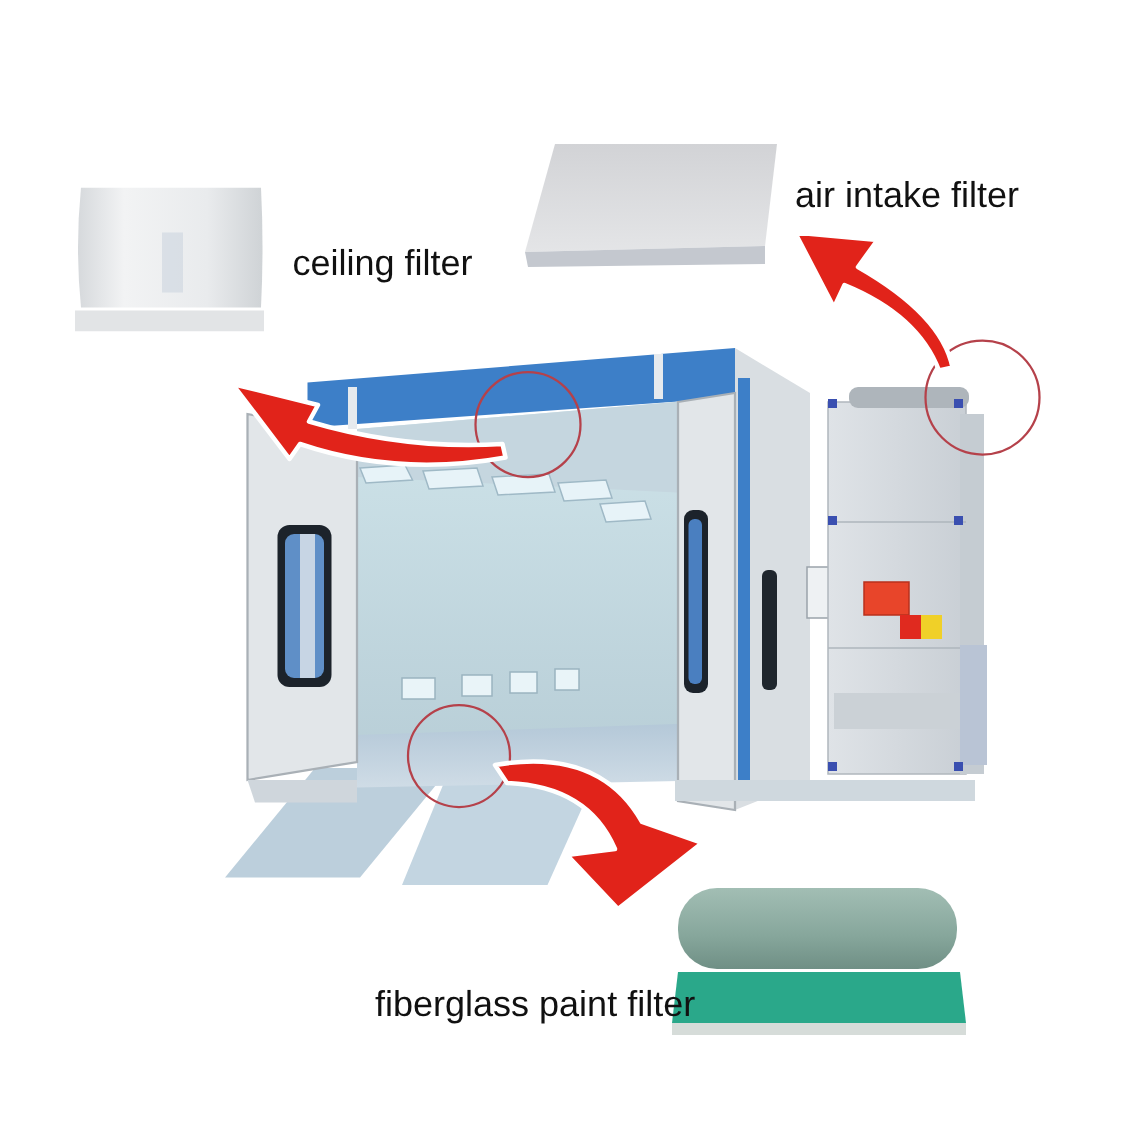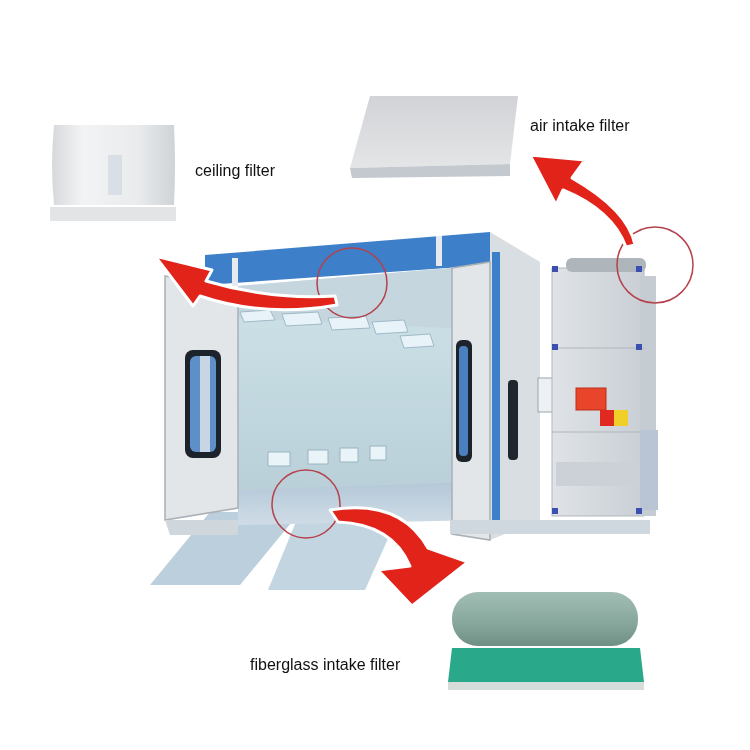--- a/index.html
+++ b/index.html
@@ -1,19 +1,19 @@
 <!DOCTYPE html>
 <html><head>
 <meta charset="utf-8">
 <style>
   html, body { margin: 0; padding: 0; background: #ffffff; }
   body { width: 750px; height: 750px; position: relative; overflow: hidden;
          font-family: "Liberation Sans", sans-serif; }
   .abs { position: absolute; }
-  .label { position: absolute; color: #111; font-size: 16px; white-space: nowrap; font-family: "Liberation Sans", sans-serif; }
+  .label { position: absolute; color: #111; font-size: 24px; white-space: nowrap; font-family: "Liberation Sans", sans-serif; }
   svg { position: absolute; left: 0; top: 0; }
 </style>
 </head>
 <body>
 
 <div class="abs" style="left:50px;top:125px;width:126px;height:96px;">
   <svg width="126" height="96" viewBox="0 0 126 96">
     <defs>
       <linearGradient id="cf" x1="0" x2="1">
         <stop offset="0" stop-color="#d6d9dc"></stop>
@@ -146,13 +146,13 @@
         <stop offset="0" stop-color="#a2beb4"></stop>
           <stop offset="0.6" stop-color="#86a69b"></stop>
           <stop offset="1" stop-color="#6f8f85"></stop>
       </linearGradient>
     </defs>
     <rect x="4" y="0" width="186" height="54" rx="26" fill="url(#gr)"></rect>
     <polygon points="4,56 192,56 196,90 0,90" fill="#2aa88a"></polygon>
     <polygon points="0,90 196,90 196,98 0,98" fill="#d6dcd9"></polygon>
   </svg>
 </div>
-<div class="label" style="left:250px;top:656px;">fiberglass intake filter</div>
+<div class="label" style="left:250px;top:656px;">fiberglass paint filter</div>
 
 </body></html>

